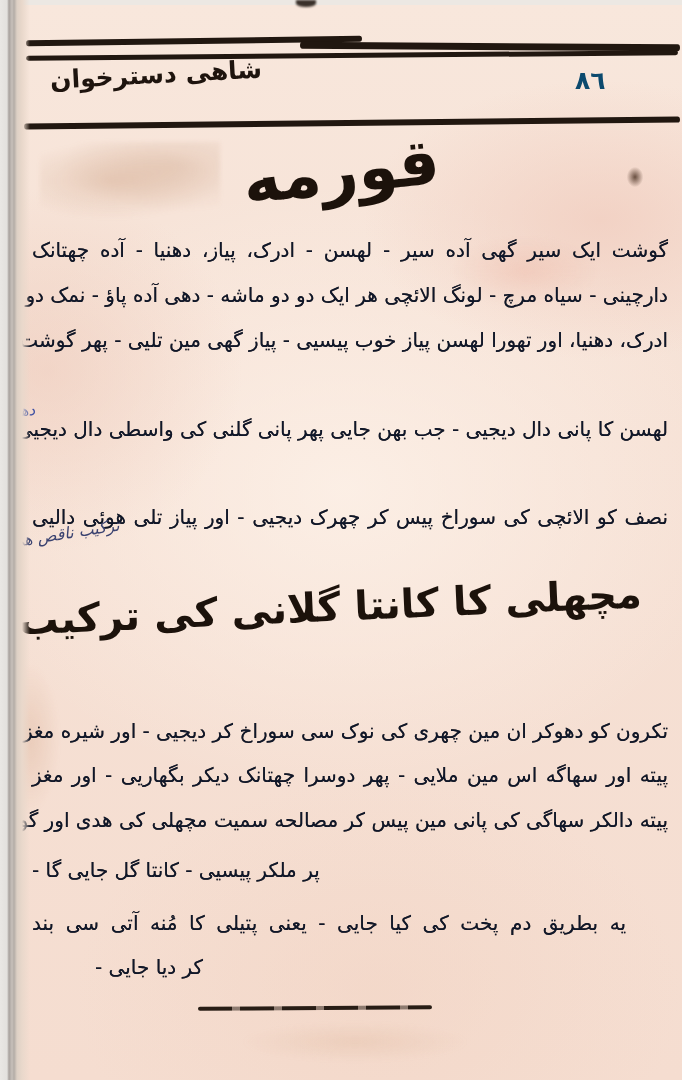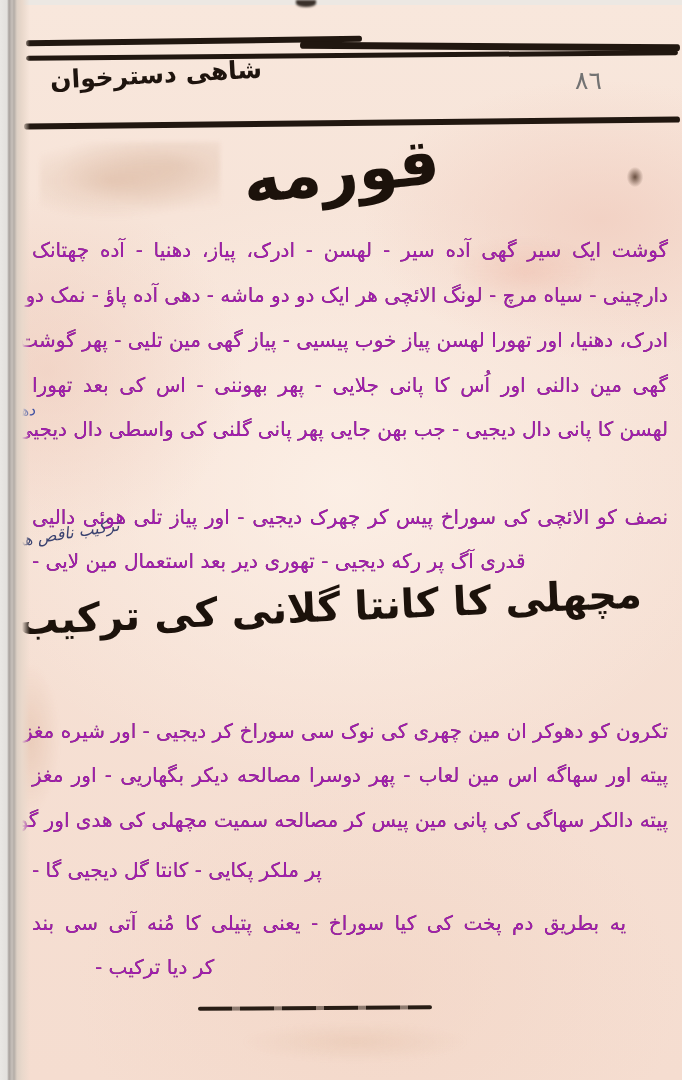--- a/index.html
+++ b/index.html
@@ -31,36 +31,36 @@
     position:absolute;background:#211710;border-radius:3px/60%;
   }
   .hdr-title{
     position:absolute;left:50px;top:60px;
     font-size:25px;font-weight:bold;color:#1e140e;
     direction:rtl;transform:rotate(-3deg);
     letter-spacing:1px;
   }
   .hdr-page{
     position:absolute;left:575px;top:66px;
-    font-size:25px;font-weight:normal;color:#737373;direction:rtl;
+    font-size:25px;font-weight:bold;color:#0c4a6e;direction:rtl;
   }
   .title-qorma{
     position:absolute;left:0;top:134px;width:682px;
     text-align:center;font-size:64px;font-weight:bold;color:#1c120b;
     direction:rtl;transform:rotate(-6deg);
   }
   .title-fish{
     position:absolute;left:10px;top:584px;width:640px;
     text-align:center;font-size:40px;font-weight:bold;color:#1c120b;
     direction:rtl;transform:rotate(-2.5deg);
   }
   .bline{
     position:absolute;left:32px;width:636px;height:42px;
     direction:rtl;unicode-bidi:plaintext;
-    font-size:20px;line-height:40px;color:#a21caf;
+    font-size:20px;line-height:40px;color:#0f172a;
     text-align:justify;text-align-last:justify;
     text-shadow:0 0 .5px rgba(43,29,20,.8);
     white-space:nowrap;overflow:visible;
   }
   .short-left{text-align:left;text-align-last:left;}
   .indent-right{padding-right:42px;width:594px;}
   .note{
     position:absolute;direction:rtl;font-style:italic;
   }
   .note-dahi{
@@ -110,33 +110,31 @@
   <div class="hdr-title">شاهی دسترخوان</div>
   <div class="hdr-page">٨٦</div>
 
   <div class="rule" style="left:24px;top:120px;width:656px;height:6px;transform:rotate(-0.6deg);"></div>
 
   <div class="title-qorma">قورمه</div>
 
   <div class="bline" style="top:230px">گوشت ایک سیر گهی آده سیر - لهسن - ادرک، پیاز، دهنیا - آده چهتانک</div>
   <div class="bline" style="top:275px">دارچینی - سیاه مرچ - لونگ الائچی هر ایک دو دو ماشه - دهی آده پاؤ - نمک دو توله</div>
   <div class="bline" style="top:320px">ادرک، دهنیا، اور تهورا لهسن پیاز خوب پیسیی - پیاز گهی مین تلیی - پهر گوشت</div>
-  <div class="bline" style="top:365px">گهی مین دالنی اور اُس کا پانی جلایی - پهر بهوننی - اس کی بعد تهورا</div>
   <div class="bline" style="top:409px">لهسن کا پانی دال دیجیی - جب بهن جایی پهر پانی گلنی کی واسطی دال دیجیی</div>
   <div class="bline" style="top:497px">نصف کو الائچی کی سوراخ پیس کر چهرک دیجیی - اور پیاز تلی هوئی دالیی</div>
-  <div class="bline short-left" style="top:541px">قدری آگ پر رکه دیجیی - تهوری دیر بعد استعمال مین لایی -</div>
 
   <div class="note note-dahi">دهی</div>
   <div class="note note-naqis">ترکیب ناقص هی</div>
 
   <div class="title-fish">مچهلی کا کانتا گلانی کی ترکیب</div>
 
   <div class="bline" style="top:711px">تکرون کو دهوکر ان مین چهری کی نوک سی سوراخ کر دیجیی - اور شیره مغز</div>
-  <div class="bline" style="top:755px">پیته اور سهاگه اس مین لعاب - پهر دوسرا مصالحه دیکر بگهاریی - اور مغز</div>
+  <div class="bline" style="top:755px">پیته اور سهاگه اس مین ملایی - پهر دوسرا چهتانک دیکر بگهاریی - اور مغز</div>
   <div class="bline" style="top:800px">پیته دالکر سهاگی کی پانی مین پیس کر مصالحه سمیت مچهلی کی هدی اور گوشت</div>
-  <div class="bline short-left" style="top:850px">پر ملکر پکایی - کانتا گل دیجیی گا -</div>
-  <div class="bline indent-right" style="top:903px">یه بطریق دم پخت کی کیا سوراخ - یعنی پتیلی کا مُنه آتی سی بند</div>
-  <div class="bline short-left" style="top:947px;left:95px;width:300px">کر دیا ترکیب -</div>
+  <div class="bline short-left" style="top:850px">پر ملکر پیسیی - کانتا گل جایی گا -</div>
+  <div class="bline indent-right" style="top:903px">یه بطریق دم پخت کی کیا جایی - یعنی پتیلی کا مُنه آتی سی بند</div>
+  <div class="bline short-left" style="top:947px;left:95px;width:300px">کر دیا جایی -</div>
 
   <div class="sep"></div>
 
   <div class="binding"></div>
 </div>
 
 </body></html>

